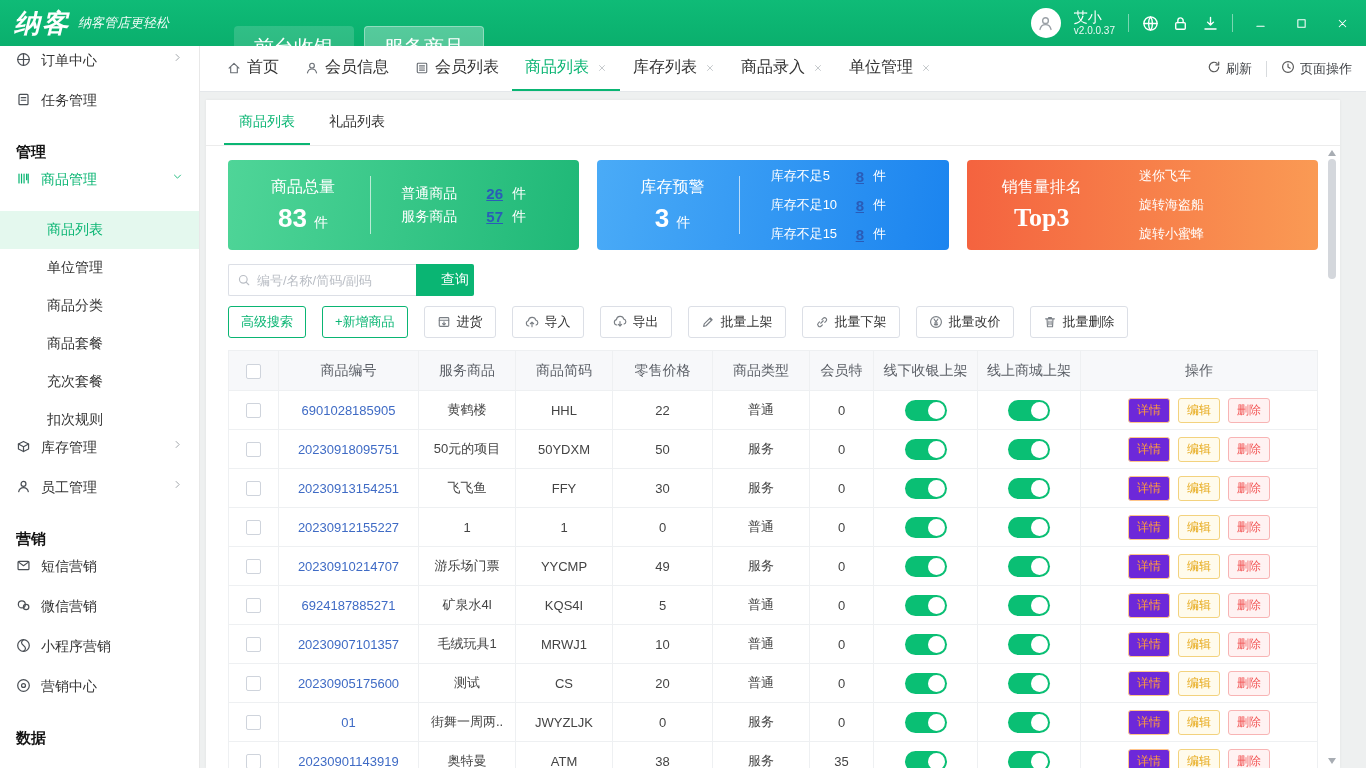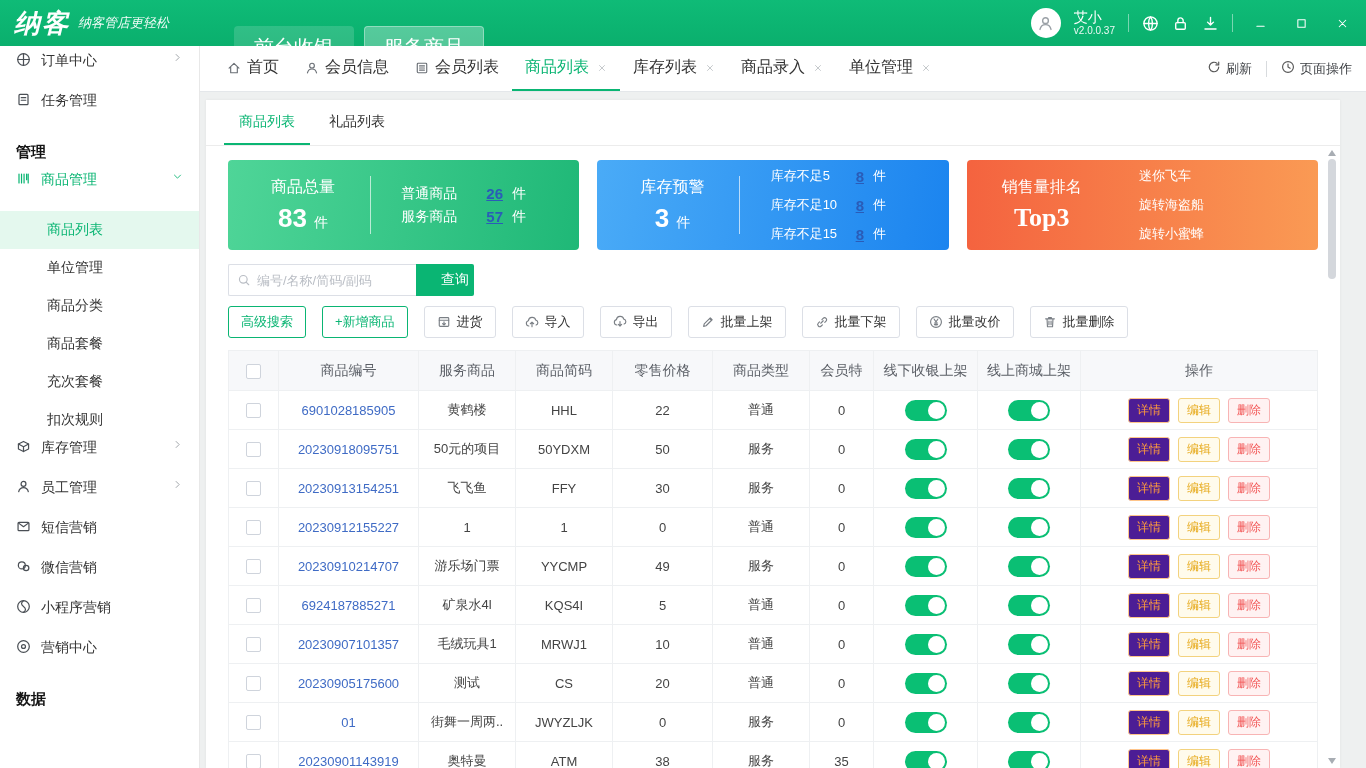--- a/index.html
+++ b/index.html
@@ -108,21 +108,21 @@
   .grid th:nth-child(1){width:50px;} .grid th:nth-child(2){width:140px;}
   .grid th:nth-child(3){width:97px;} .grid th:nth-child(4){width:97px;}
   .grid th:nth-child(5){width:100px;} .grid th:nth-child(6){width:97px;}
   .grid th:nth-child(7){width:64px;} .grid th:nth-child(8){width:104px;}
   .grid th:nth-child(9){width:103px;}
   .link { color:#3f6bc5; cursor:pointer; }
   input[type=checkbox] { appearance:none; -webkit-appearance:none; width:15px; height:15px; border:1px solid #cfd4dc; border-radius:2px; background:#fff; cursor:pointer; vertical-align:middle; }
   .toggle { width:42px; height:21px; border-radius:11px; background:#0abf74; display:inline-block; position:relative; cursor:pointer; vertical-align:middle; }
   .toggle::after { content:''; position:absolute; right:2px; top:2px; width:17px; height:17px; border-radius:50%; background:#fff; }
   .act-btn { display:inline-block; padding:3px 8px; font-size:12px; border-radius:3px; border:1px solid; background:#fff; margin:0 4px; }
-  .act-btn.detail { color:#ff9c3c; border-color:#ffc58a; background:#4c1d95; }
+  .act-btn.detail { color:#ff9c3c; border-color:#ffc58a; background:#6d28d9; }
   .act-btn.edit { color:#e6a817; border-color:#f3d27e; background:#fffbec; }
   .act-btn.del { color:#f25555; border-color:#f8b4b4; background:#fff2f2; }
 
   
   .vscroll { position:absolute; top:50px; right:3px; bottom:4px; width:10px; display:flex; flex-direction:column; align-items:center; z-index:5; }
   .varr { width:0; height:0; border-left:4px solid transparent; border-right:4px solid transparent; cursor:pointer; }
   .varr.up { border-bottom:6px solid #a8adb3; }
   .varr.down { border-top:6px solid #a8adb3; }
   .vthumb { width:8px; height:120px; border-radius:4px; background:#d4d7dc; margin-top:3px; cursor:pointer; }
   .vspacer { flex:1; }
@@ -277,20 +277,21 @@
                 <path d="M2.9 13.5c.6-3 2.8-4.4 5.1-4.4s4.5 1.4 5.1 4.4"></path>
               </svg>
             </span>
             <span class="lbl">员工管理</span>
             <span class="icon chev">
               <svg viewBox="0 0 16 16" fill="none" stroke="currentColor" stroke-width="1.3" stroke-linecap="round" stroke-linejoin="round">
                 <path d="m6 3.6 4.4 4.4L6 12.4"></path>
               </svg>
             </span>
           </div>
+          <div class="side-section">营销</div>
           <div class="side-item">
             <span class="icon side-ic">
               <svg viewBox="0 0 16 16" fill="none" stroke="currentColor" stroke-width="1.3" stroke-linecap="round" stroke-linejoin="round">
                 <rect x="2.2" y="3.6" width="11.6" height="8.8" rx="1"></rect>
                 <path d="m2.8 4.4 5.2 3.8 5.2-3.8"></path>
               </svg>
             </span>
             <span class="lbl">短信营销</span>
           </div>
           <div class="side-item">

